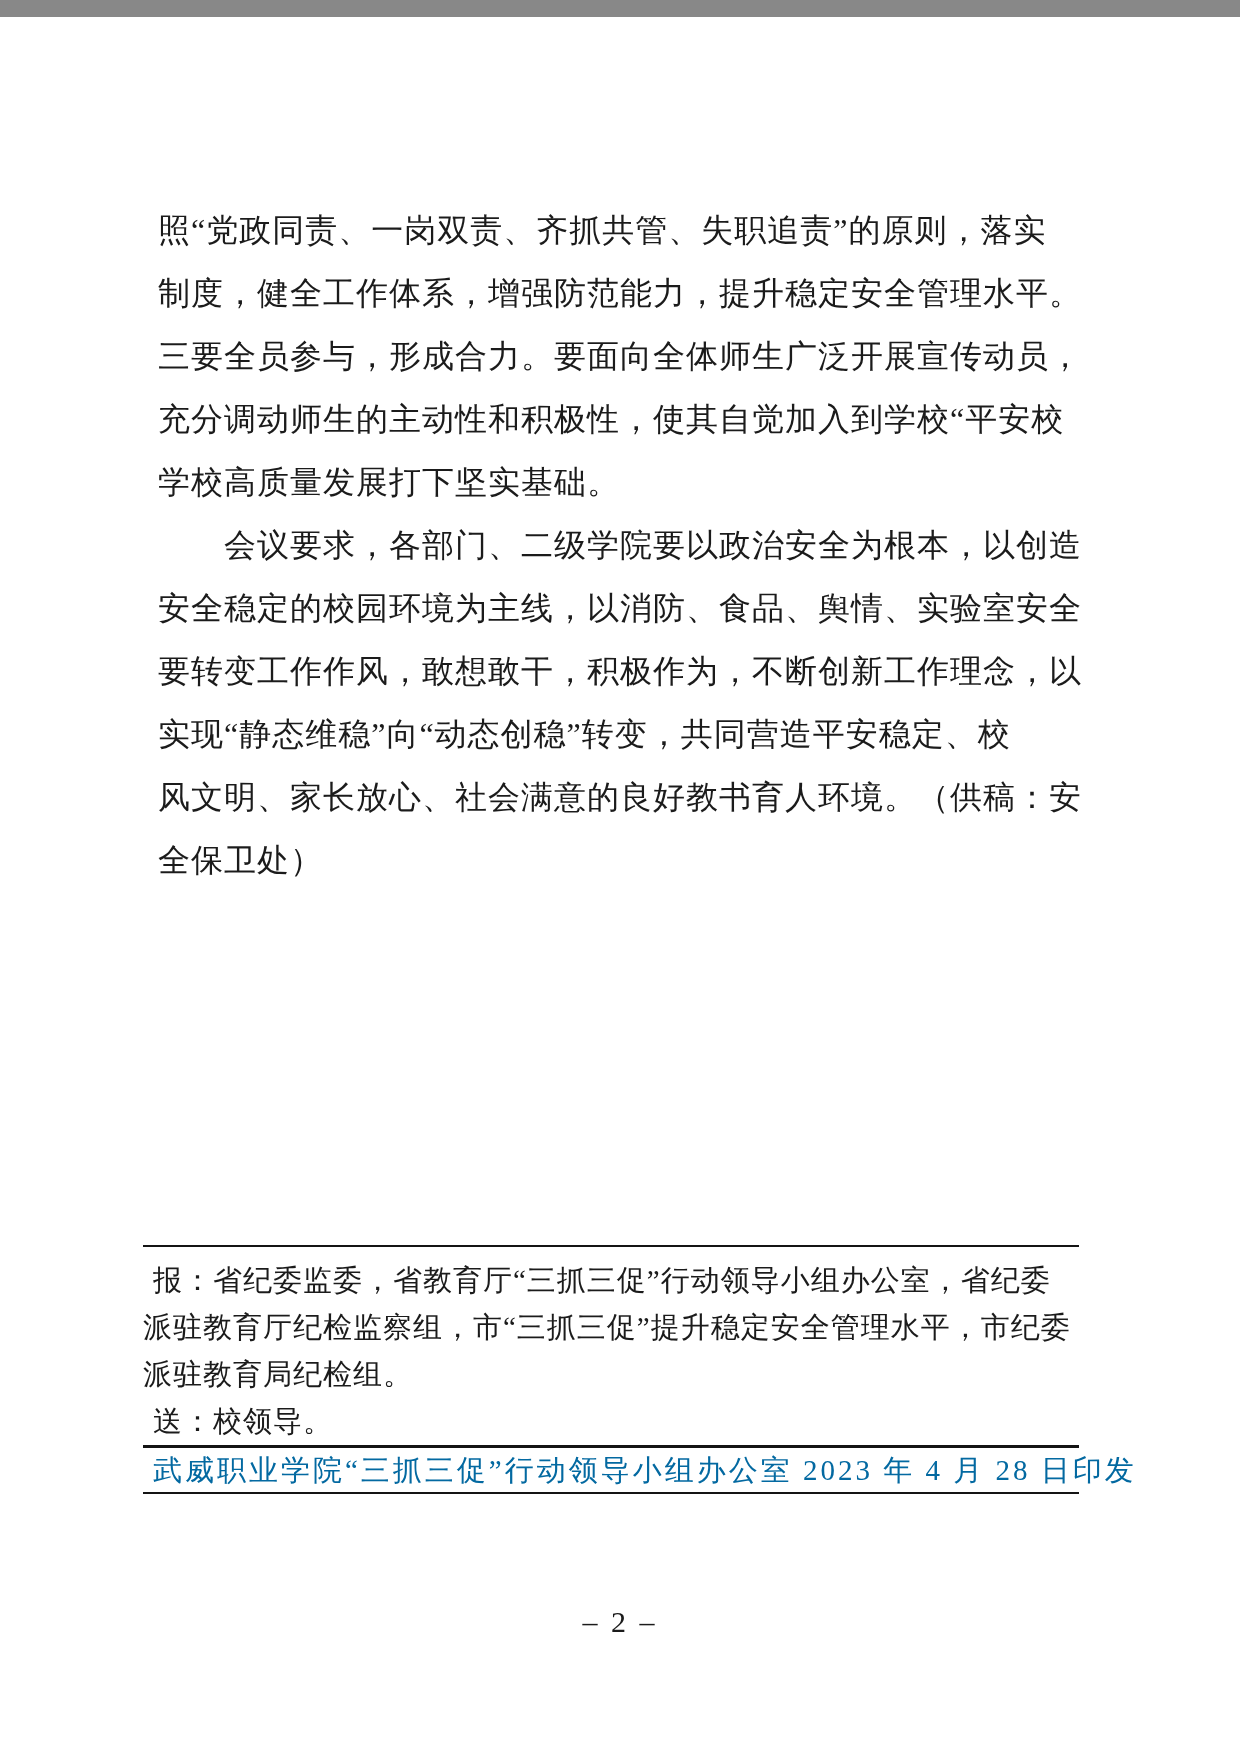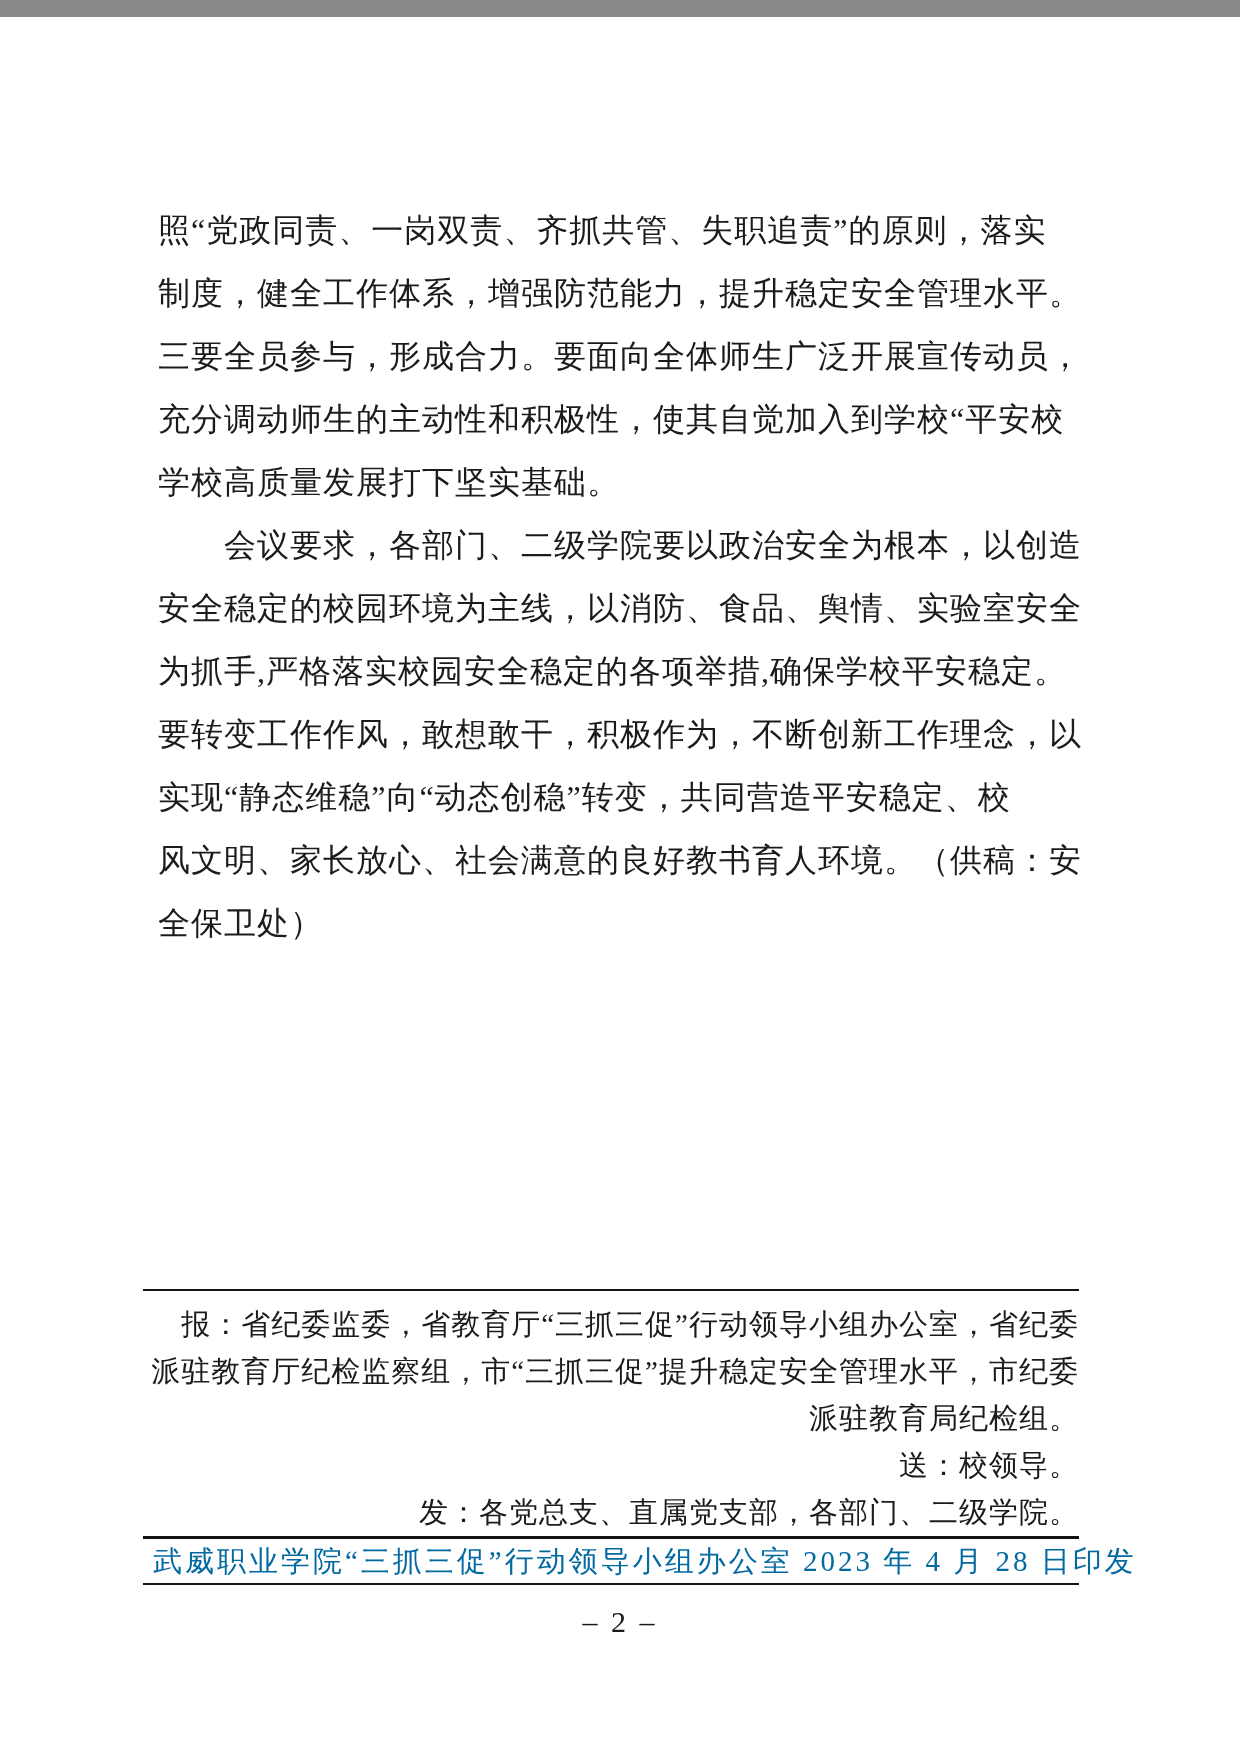--- a/index.html
+++ b/index.html
@@ -30,24 +30,23 @@
     line-height: 63px;
     letter-spacing: 1px;
     white-space: nowrap;
     color: #1b1b1b;
   }
   .body-line.indent { text-indent: 66px; }
 
   
   .distribution {
     position: absolute;
-    top: 1272px;
+    top: 1228px;
     left: 143px;
     width: 936px;
-    text-align: right;
   }
   .rule {
     height: 0;
     border: 0;
     border-top: 2px solid #141414;
     margin: 0;
   }
   .rule.mid { border-top-width: 3px; }
   .dist-lines { padding-top: 10px; }
   .dist-line {
@@ -89,36 +88,34 @@
 <div class="page">
 
   <main class="body-text">
     <p class="body-line">照“党政同责、一岗双责、齐抓共管、失职追责”的原则，落实</p>
     <p class="body-line">制度，健全工作体系，增强防范能力，提升稳定安全管理水平。</p>
     <p class="body-line">三要全员参与，形成合力。要面向全体师生广泛开展宣传动员，</p>
     <p class="body-line">充分调动师生的主动性和积极性，使其自觉加入到学校“平安校</p>
     <p class="body-line">学校高质量发展打下坚实基础。</p>
     <p class="body-line indent">会议要求，各部门、二级学院要以政治安全为根本，以创造</p>
     <p class="body-line">安全稳定的校园环境为主线，以消防、食品、舆情、实验室安全</p>
-    <p class="body-line">为抓手,严格落实校园安全稳定的各项举措,确保学校平安稳定。</p>
     <p class="body-line">要转变工作作风，敢想敢干，积极作为，不断创新工作理念，以</p>
     <p class="body-line">实现“静态维稳”向“动态创稳”转变，共同营造平安稳定、校</p>
     <p class="body-line">风文明、家长放心、社会满意的良好教书育人环境。（供稿：安</p>
     <p class="body-line">全保卫处）</p>
   </main>
 
   <section class="distribution">
     <div class="rule top"></div>
 
     <div class="dist-lines">
       <p class="dist-line lead-indent">报：省纪委监委，省教育厅“三抓三促”行动领导小组办公室，省纪委</p>
       <p class="dist-line">派驻教育厅纪检监察组，市“三抓三促”提升稳定安全管理水平，市纪委</p>
       <p class="dist-line">派驻教育局纪检组。</p>
       <p class="dist-line lead-indent">送：校领导。</p>
-      <p class="dist-line lead-indent">发：各党总支、直属党支部，各部门、二级学院。</p>
     </div>
 
     <div class="rule mid"></div>
 
     <p class="footer-line">武威职业学院“三抓三促”行动领导小组办公室 2023 年 4 月 28 日印发</p>
 
     <div class="rule bottom"></div>
   </section>
 
   <div class="page-number">– 2 –</div>

